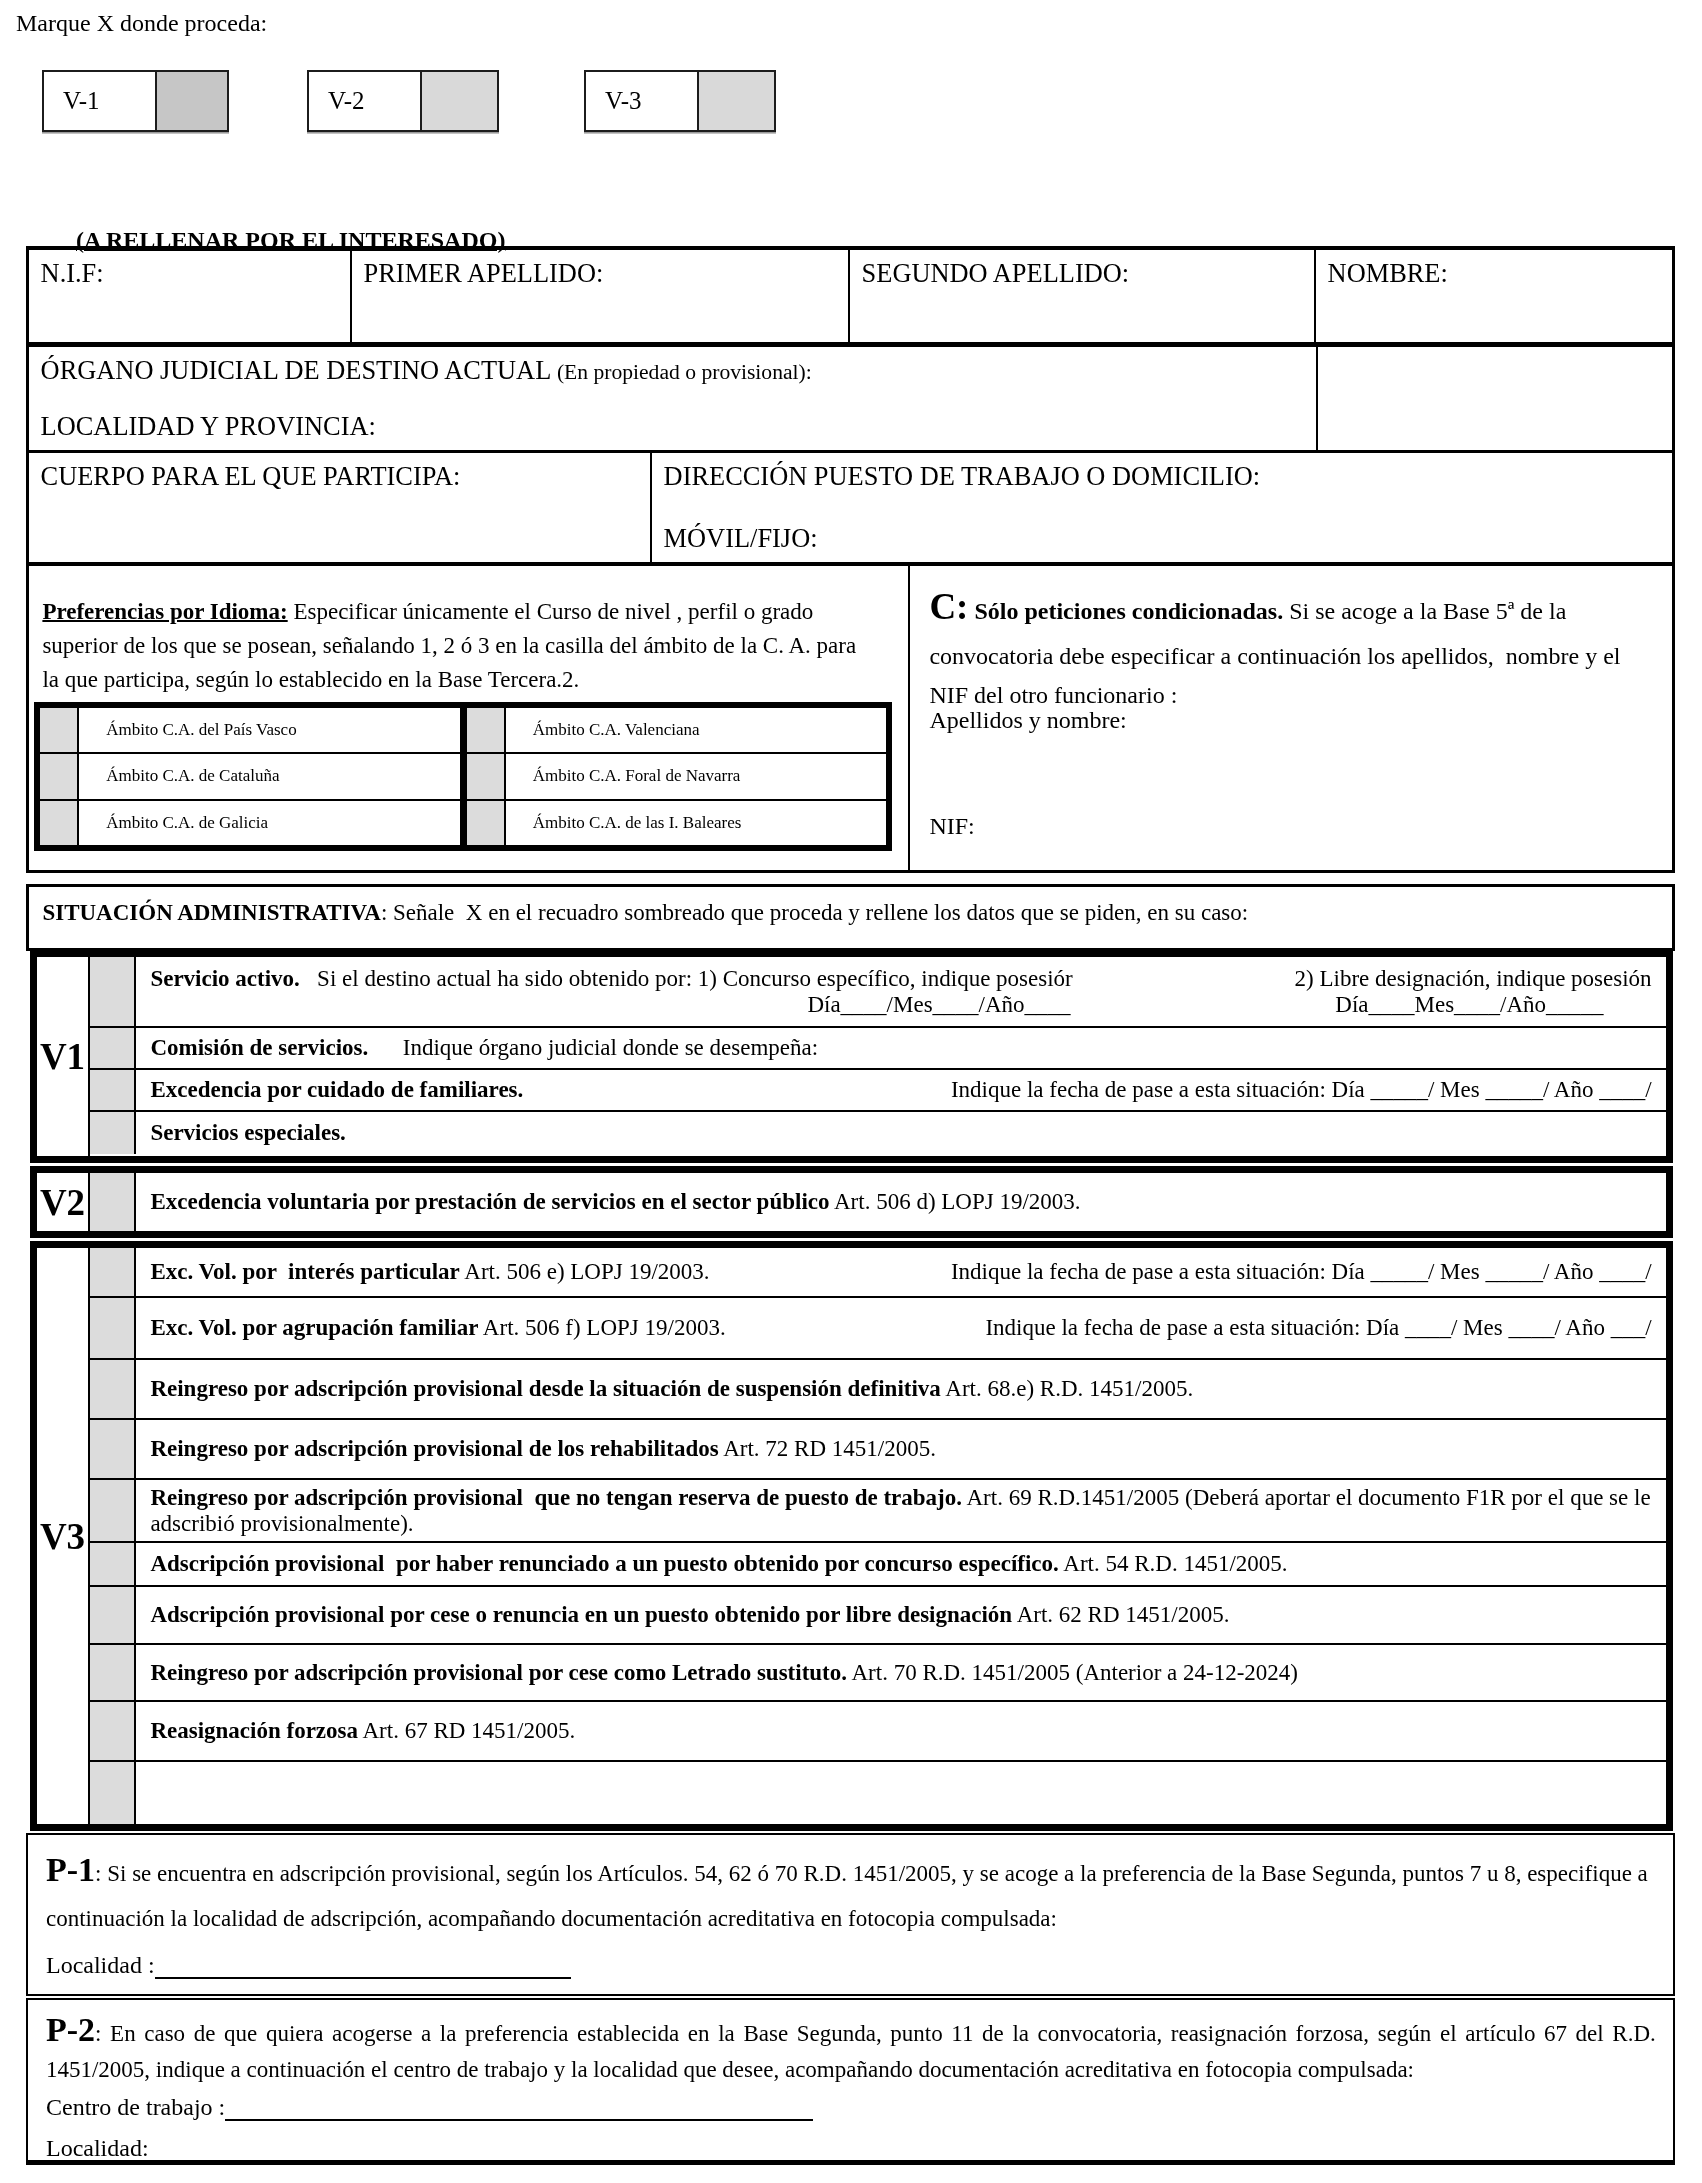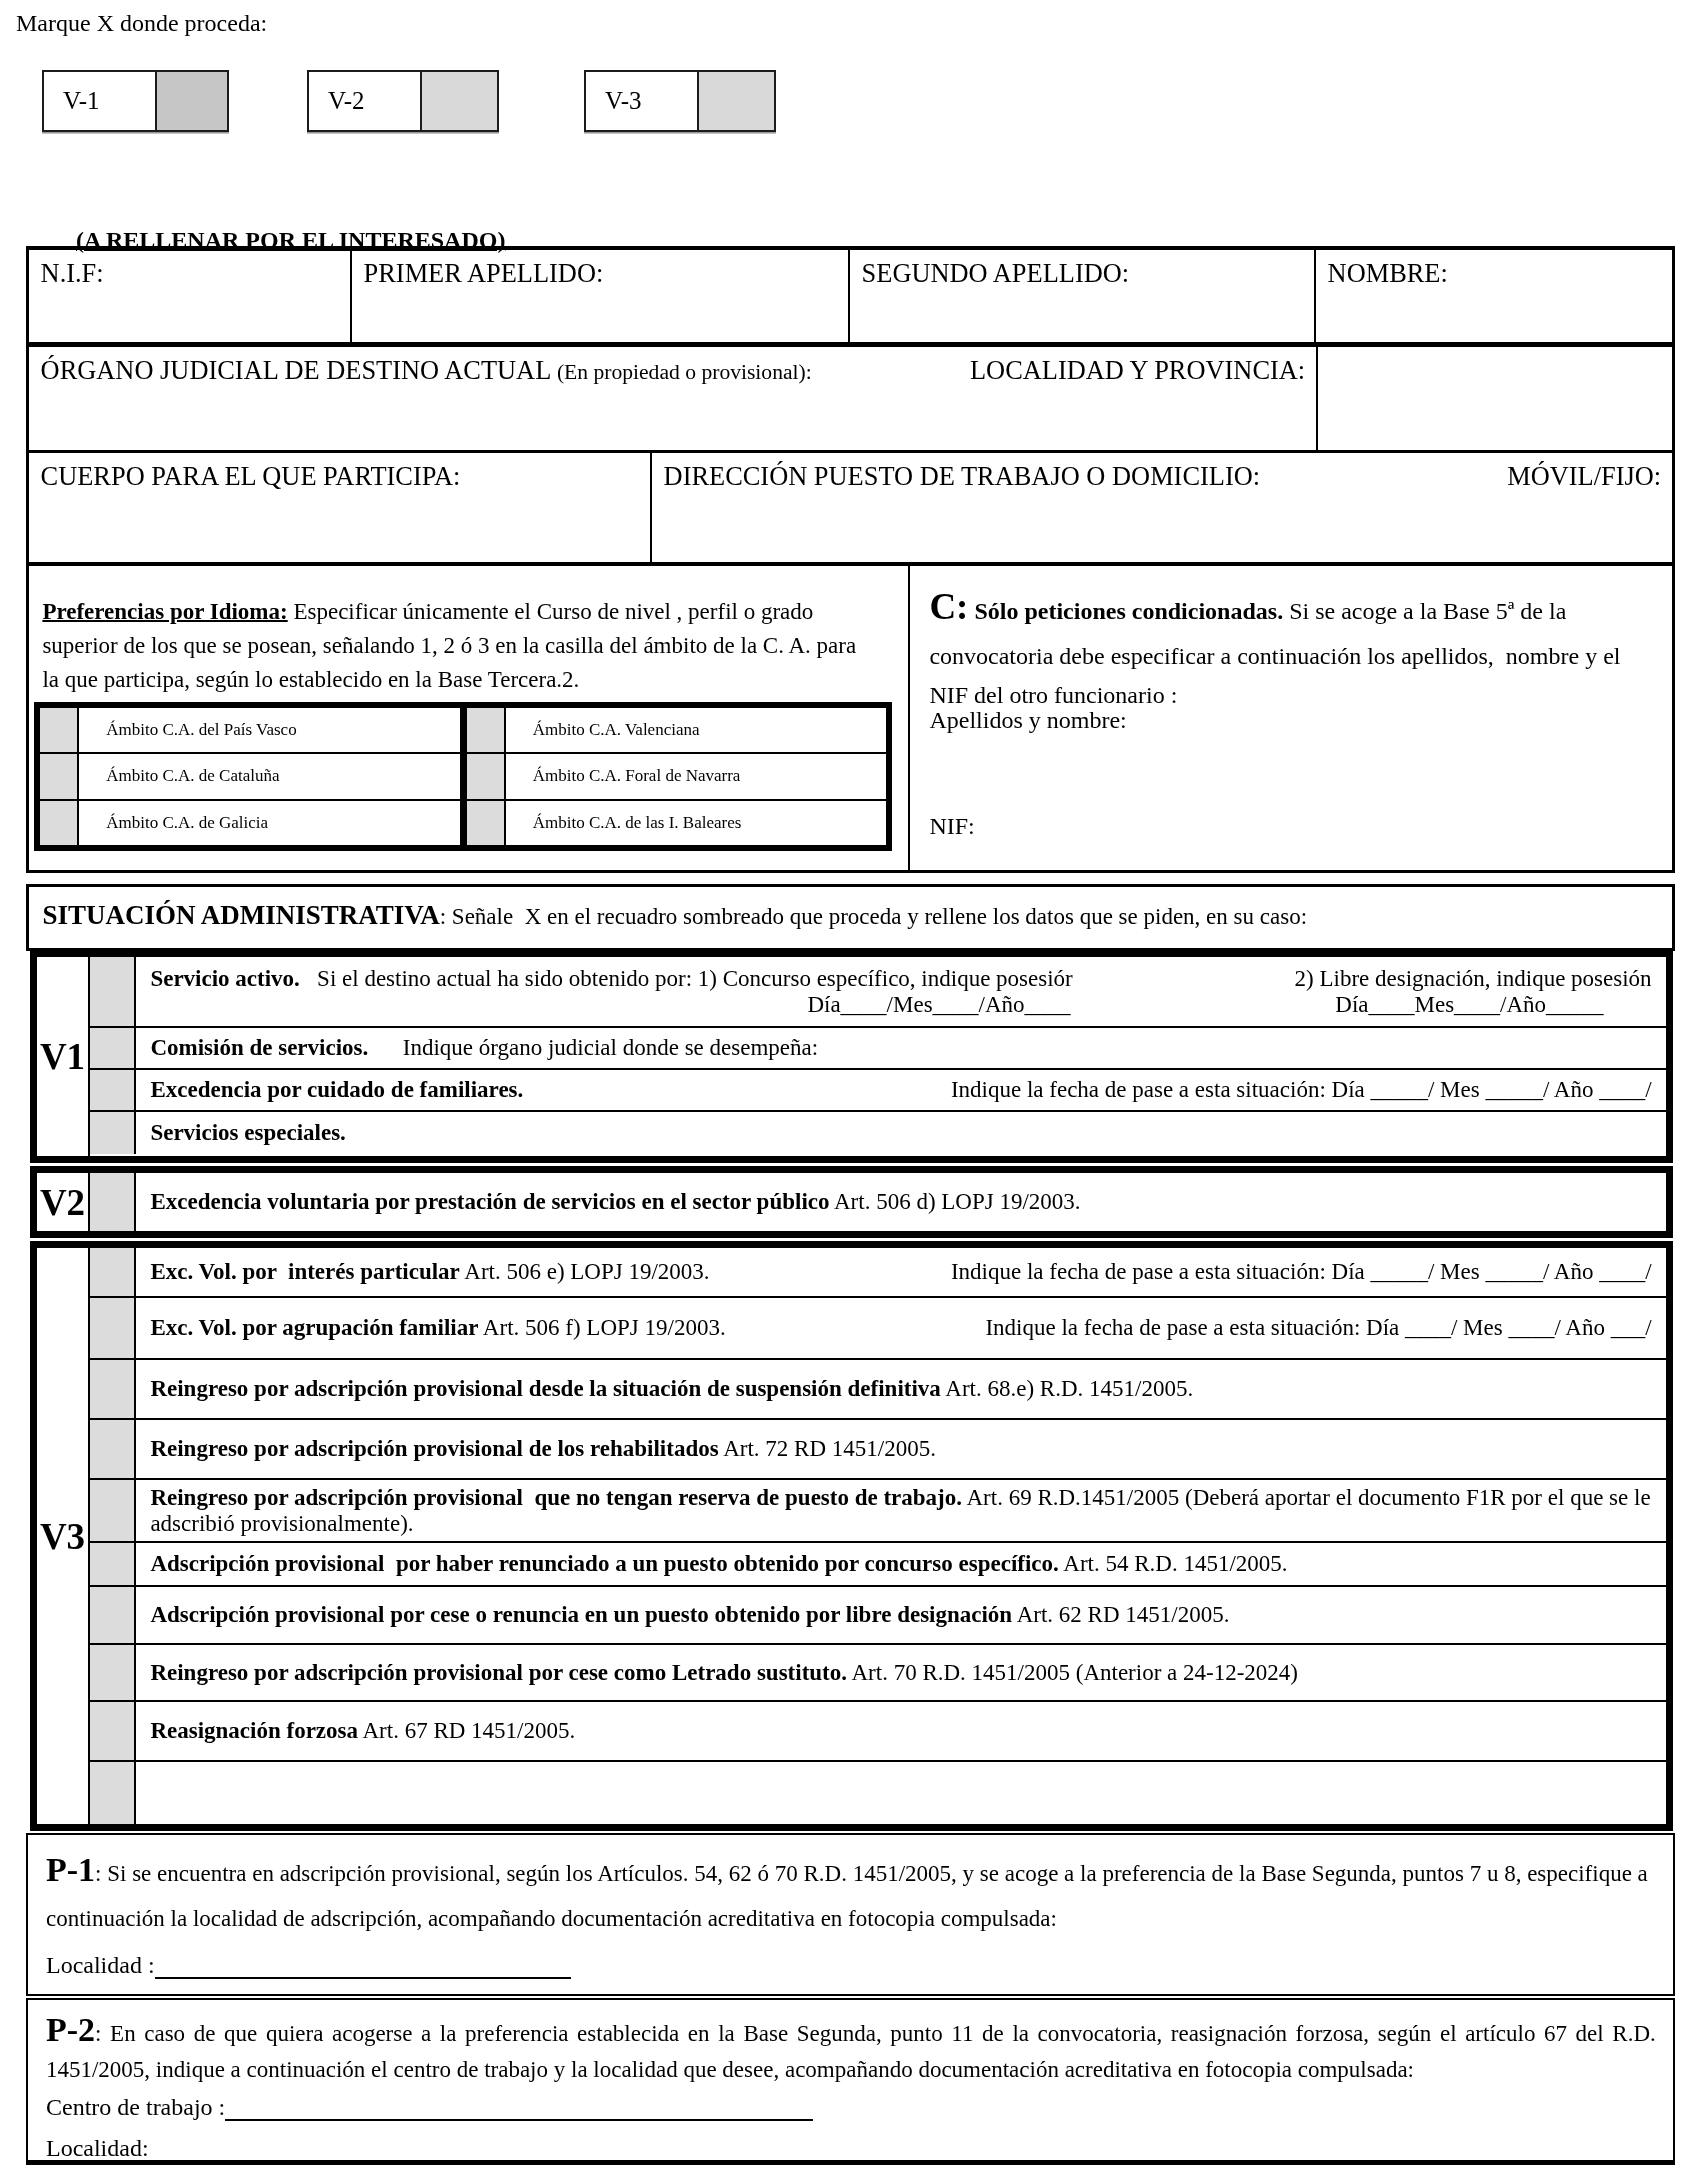--- a/index.html
+++ b/index.html
@@ -22,21 +22,21 @@
 
   
   #maintable{left:26.4px;top:246px;width:1649px;border:3.2px solid #000;border-top-width:4.8px;box-sizing:border-box;}
   .trow{display:flex;box-sizing:border-box;}
   .cell{box-sizing:border-box;padding:8px 11.2px;font-size:26.4px;position:relative;}
   .brd-r{border-right:2.4px solid #000;}
   #rowA{height:97px;border-bottom:5.6px solid #000;}
   #rowB{height:106px;border-bottom:3.2px solid #000;}
   #rowC{height:113px;border-bottom:4.8px solid #000;}
   #rowD{height:304px;}
-  .col-flex{display:flex;flex-direction:row;justify-content:space-between;}
+  .col-flex{display:flex;flex-direction:column;justify-content:space-between;}
   .small-paren{font-size:21.6px;}
 
   
   #prefcell{width:881px;position:relative;padding:0;}
   #preftext{position:absolute;left:13px;top:29px;width:833px;font-size:23px;line-height:1.48;}
   #preftext .plabel{font-weight:bold;text-decoration:underline;text-decoration-thickness:2.4px;}
   #ambito{position:absolute;left:4.8px;top:136px;width:858px;height:149px;border:6.4px solid #000;box-sizing:border-box;display:flex;}
   .ambito-half{flex:1;display:flex;flex-direction:column;}
   .ambito-half.second{border-left:7.2px solid #000;}
   .ambito-row{flex:1;display:flex;border-bottom:2.4px solid #000;}
@@ -47,21 +47,21 @@
   
   #condcell{flex:1;position:relative;padding:11.2px 19px;}
   #cpara{font-size:24px;line-height:1.62;}
   #cbig{font-size:37px;font-weight:bold;}
   #cbold{font-weight:bold;}
   #apellidos{position:absolute;left:19px;top:141px;font-size:24px;}
   #niflbl{position:absolute;left:19px;top:247px;font-size:24px;}
 
   
   #situ{left:26.4px;top:884px;width:1649px;height:67px;border:3.2px solid #000;box-sizing:border-box;padding:13px 13px;font-size:23px;}
-  #situ .st{font-weight:bold;font-size:27px;}
+  #situ .st{font-weight:bold;font-size:23px;}
 
   
   .vblock{position:absolute;left:30px;width:1643px;border:7.2px solid #000;box-sizing:border-box;display:flex;background:#fff;}
   .vlabelcol{width:51px;border-right:2.4px solid #000;display:flex;align-items:center;justify-content:center;font-weight:bold;font-size:37px;}
   .vrows{flex:1;display:flex;flex-direction:column;}
   .vrow{display:flex;border-bottom:2.4px solid #000;box-sizing:content-box;}
   .vrow.last{border-bottom:none;}
   .vcheck{width:44px;border-right:2.4px solid #000;background:#dcdcdc;}
   .vcontent{flex:1;position:relative;padding:0 14.4px;font-size:23px;display:flex;flex-direction:column;justify-content:center;overflow:hidden;}
   .line-sb{display:flex;justify-content:space-between;white-space:nowrap;}

